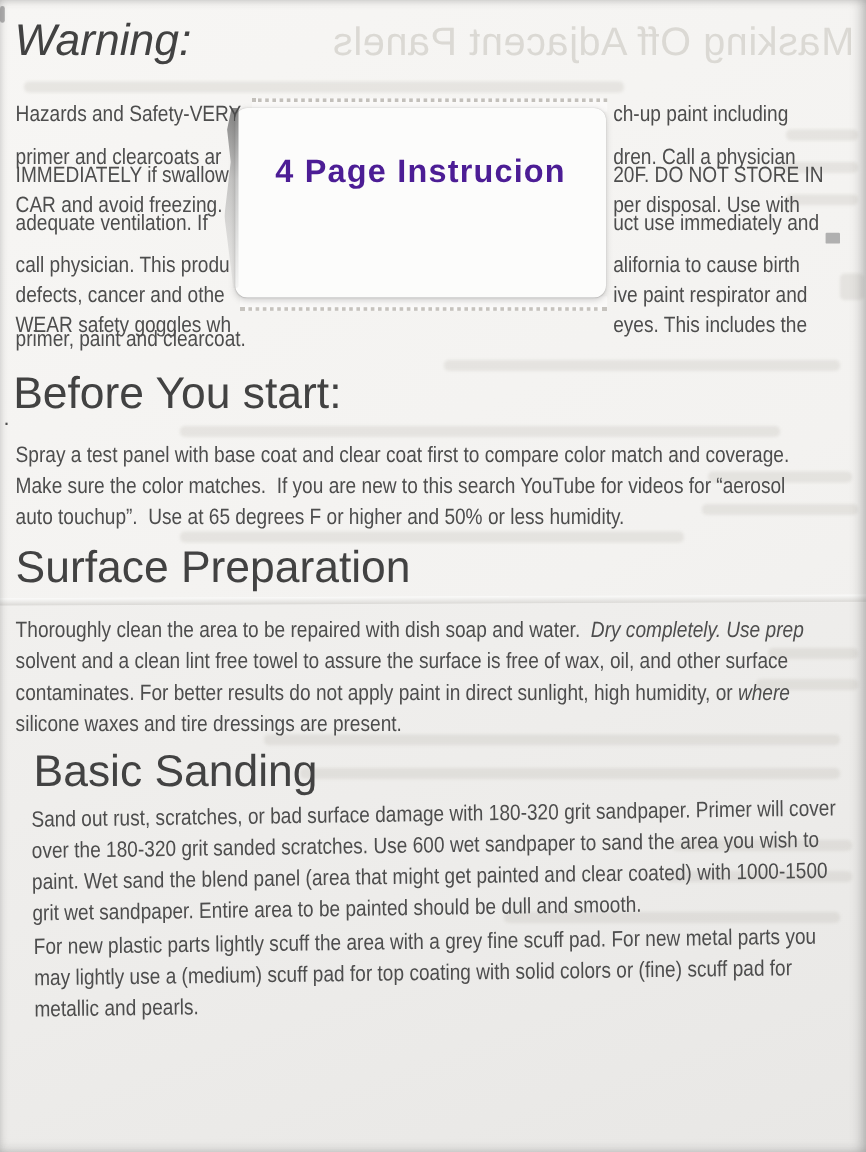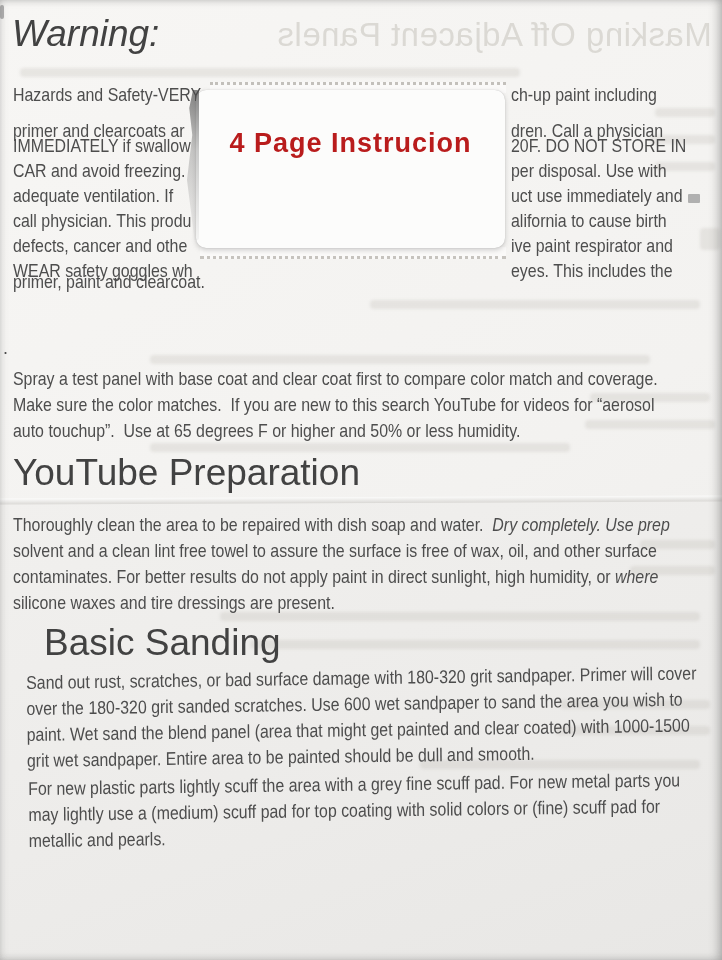--- a/index.html
+++ b/index.html
@@ -57,21 +57,21 @@
   .frag.l{left:13px;}
   .frag.r{left:511px;}
   .stray{position:absolute;left:3px;top:338px;z-index:2;font-size:18px;color:#4d4d4d;}
   
   .sticker{
     position:absolute;left:196px;top:90px;width:309px;height:158px;z-index:3;
     background:#fcfcfb;border-radius:10px;
     box-shadow:0 2px 5px rgba(100,100,100,.30),0 0 1px rgba(120,120,120,.45);
   }
   .sticker-line{
-    text-align:center;font-weight:bold;color:#b91c1c;
+    text-align:center;font-weight:bold;color:#4c1d95;
     font-size:27px;letter-spacing:1px;white-space:nowrap;
   }
   .sticker-line.first{padding-top:38px;}
   .sticker-line.second{padding-top:22px;}
   .perf{
     position:absolute;z-index:2;background:#faf9f8;
   }
   .perf.top{left:210px;top:82px;width:296px;height:8px;border-top:3px dotted #c3c0bb;}
   .perf.bottom{left:200px;top:247px;width:306px;height:9px;border-bottom:3px dotted #c6c3be;}
   .sticker-fold{
@@ -128,21 +128,21 @@
         <span class="frag r">dren. Call a physician</span>
       </div>
     <div class="wl" style="top:135px">
         <span class="frag l">IMMEDIATELY if swallow</span>
         <span class="frag r">20F. DO NOT STORE IN</span>
       </div>
     <div class="wl" style="top:160px">
         <span class="frag l">CAR and avoid freezing.</span>
         <span class="frag r">per disposal. Use with</span>
       </div>
-    <div class="wl" style="top:185px">
+    <div class="wl" style="top:175px">
         <span class="frag l">adequate ventilation. If</span>
         <span class="frag r">uct use immediately and</span>
       </div>
     <div class="wl" style="top:210px">
         <span class="frag l">call physician. This produ</span>
         <span class="frag r">alifornia to cause birth</span>
       </div>
     <div class="wl" style="top:235px">
         <span class="frag l">defects, cancer and othe</span>
         <span class="frag r">ive paint respirator and</span>
@@ -156,32 +156,33 @@
       </div>
   </div>
 
   <div class="perf top"></div>
   <div class="perf bottom"></div>
   <div class="sticker">
     <div class="sticker-line first">4 Page Instrucion</div>
   </div>
   <div class="sticker-fold"></div>
 
+  <h1 class="h" style="left:11px;top:307px;">Before You start:</h1>
   <span class="stray">.</span>
   <p class="body" style="left:13px;top:366px;">Spray a test panel with base coat and clear coat first to compare color match and coverage.
 Make sure the color matches.  If you are new to this search YouTube for videos for “aerosol
 auto touchup”.  Use at 65 degrees F or higher and 50% or less humidity.</p>
 
-  <h1 class="h" style="left:13px;top:452px;">YouTube Preparation</h1>
+  <h1 class="h" style="left:13px;top:452px;">Surface Preparation</h1>
   <p class="body" style="left:13px;top:512px;"><span>Thoroughly clean the area to be repaired with dish soap and water.  </span><em>Dry completely. Use prep</em><span>
 solvent and a clean lint free towel to assure the surface is free of wax, oil, and other surface
 contaminates. For better results do not apply paint in direct sunlight, high humidity, or </span><em>where</em><span>
 silicone waxes and tire dressings are present.</span></p>
 
-  <h1 class="h" style="left:28px;top:622px;margin-left:16px;">Basic Sanding</h1>
+  <h1 class="h" style="left:28px;top:622px;">Basic Sanding</h1>
   <p class="body tilt1" style="left:26px;top:670px;">Sand out rust, scratches, or bad surface damage with 180-320 grit sandpaper. Primer will cover
 over the 180-320 grit sanded scratches. Use 600 wet sandpaper to sand the area you wish to
 paint. Wet sand the blend panel (area that might get painted and clear coated) with 1000-1500
 grit wet sandpaper. Entire area to be painted should be dull and smooth.</p>
   <p class="body tilt2" style="left:28px;top:776px;">For new plastic parts lightly scuff the area with a grey fine scuff pad. For new metal parts you
 may lightly use a (medium) scuff pad for top coating with solid colors or (fine) scuff pad for
 metallic and pearls.</p>
 
 </div>
 

